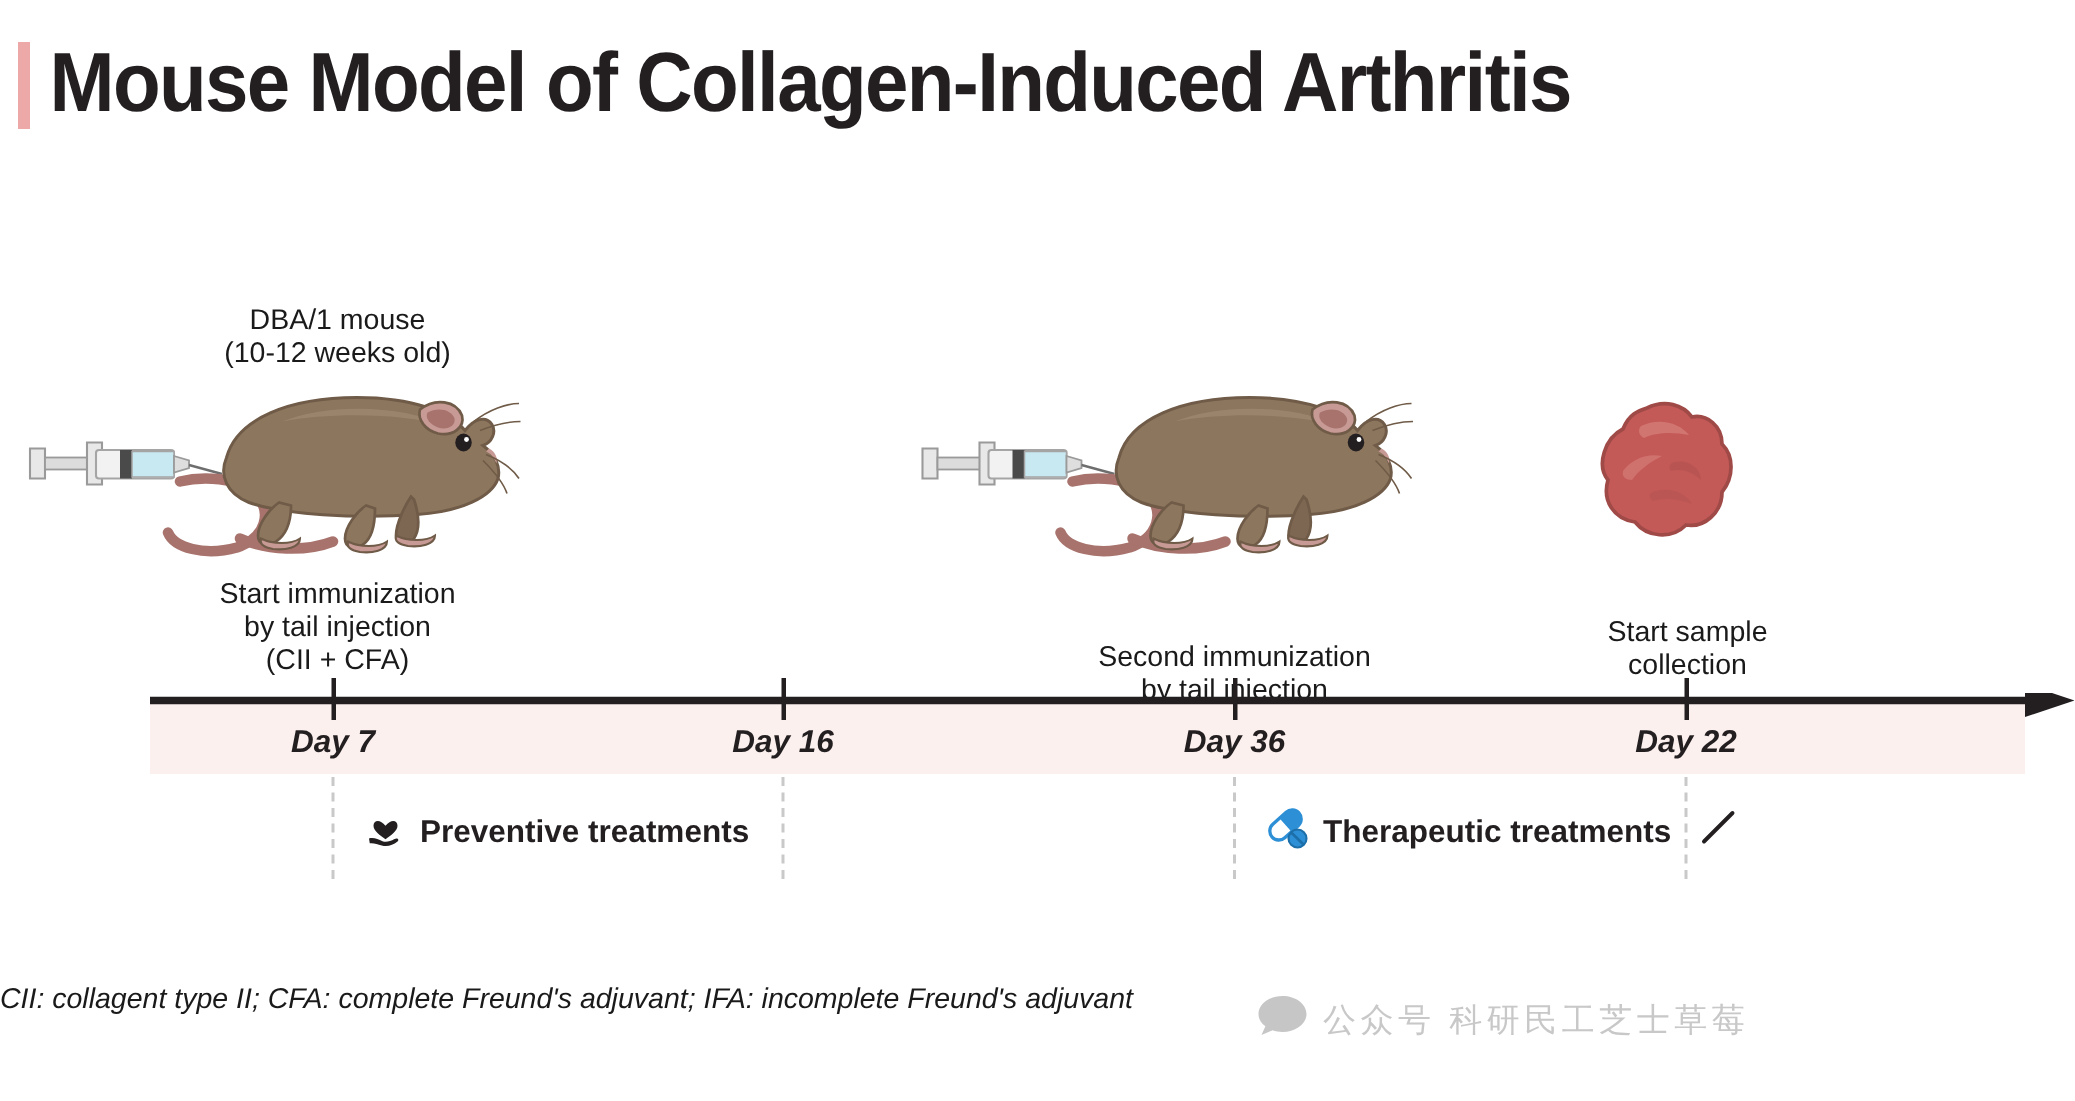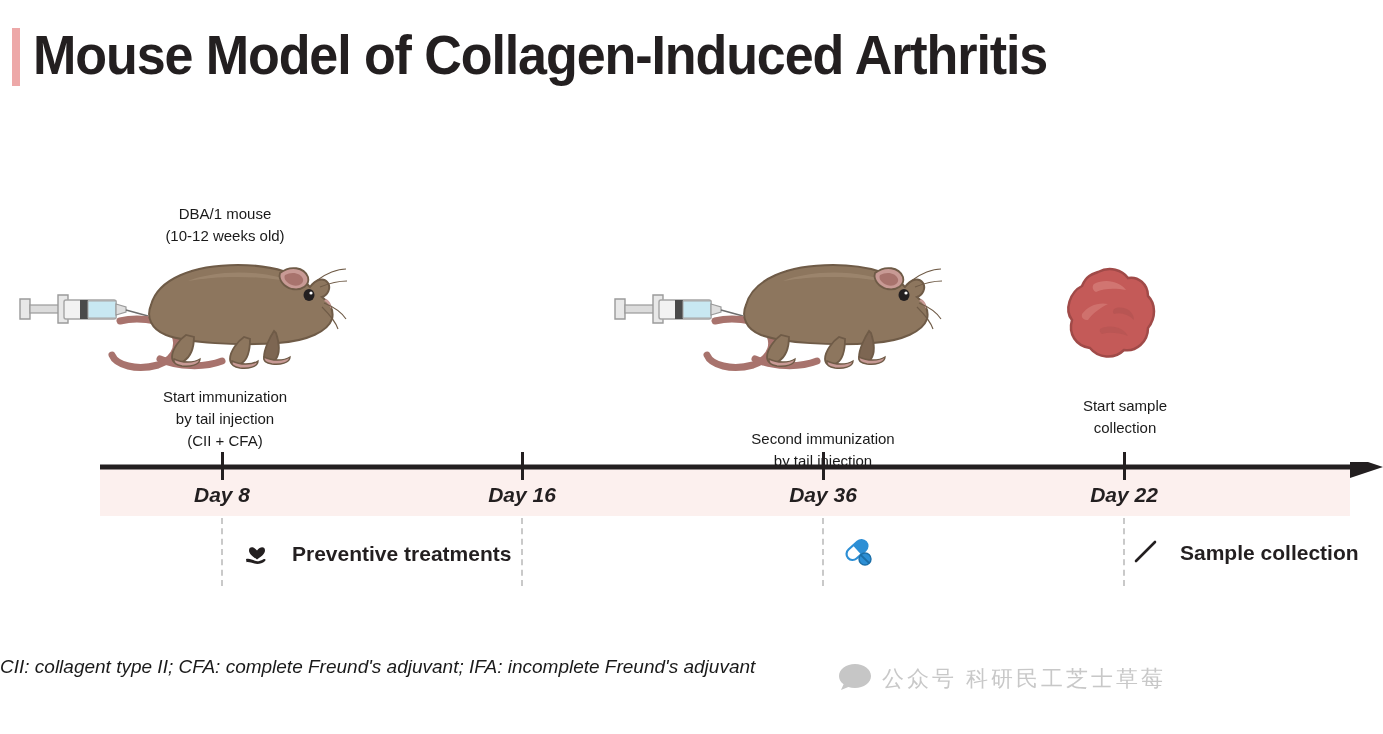--- a/index.html
+++ b/index.html
@@ -35,31 +35,31 @@
     letter-spacing: -1.2px;
     color: #231f20;
     white-space: nowrap;
     transform: scaleX(0.93);
     transform-origin: left center;
   }
 
   
   .caption {
     position: absolute;
-    font-size: 15px;
+    font-size: 19px;
     line-height: 22px;
     text-align: center;
     color: #1a1a1a;
     white-space: pre-line;
   }
 
   #mouse-label-caption { left: 90px;  top: 203px; width: 270px; }
   #first-immunization-caption  { left: 85px;  top: 386px; width: 280px; }
   #second-immunization-caption { left: 683px; top: 394px; width: 280px; margin-top: 34px; }
-  #sample-collection-caption   { left: 1040px; top: 395px; width: 170px; }
+  #sample-collection-caption   { left: 1040px; top: 411px; width: 170px; }
 
   
   .mouse-group { position: absolute; }
   #mouse-group-1 { left: 8px;   top: 255px; }
   #mouse-group-2 { left: 603px; top: 255px; }
 
   #tissue-sample { position: absolute; left: 1058px; top: 262px; }
 
   
   #timeline-band {
@@ -100,21 +100,21 @@
     width: 0;
     height: 68px;
     border-left: 2px dashed #c9c9c9;
   }
 
   
   .legend-item {
     position: absolute;
     display: flex;
     align-items: center;
-    gap: 21px;
+    gap: 9px;
     white-space: nowrap;
   }
   .legend-label {
     font-family: "Liberation Sans Narrow", "Liberation Sans", sans-serif;
     font-size: 21px;
     font-weight: bold;
     color: #231f20;
   }
   #legend-preventive  { left: 243px;  top: 538px; }
   #legend-therapeutic { left: 843px;  top: 538px; }
@@ -264,21 +264,21 @@
 <svg id="timeline-axis" xmlns="http://www.w3.org/2000/svg">
   <line x1="0" y1="5" x2="1255" y2="5" stroke="#231f20" stroke-width="5"></line>
   <path d="M1250 -6 L1283 5 L1250 16 Z" fill="#231f20"></path>
 </svg>
 
 <div class="day-tick" style="left:221px"></div>
 <div class="day-tick" style="left:521px"></div>
 <div class="day-tick" style="left:822px"></div>
 <div class="day-tick" style="left:1123px"></div>
 
-<div class="day-label" style="left:222px">Day 8</div>
+<div class="day-label" style="left:222px">Day 7</div>
 <div class="day-label" style="left:522px">Day 16</div>
 <div class="day-label" style="left:823px">Day 36</div>
 <div class="day-label" style="left:1124px">Day 22</div>
 
 <div class="guide-line" style="left:221px"></div>
 <div class="guide-line" style="left:521px"></div>
 <div class="guide-line" style="left:822px"></div>
 <div class="guide-line" style="left:1123px"></div>
 
 <div class="legend-item" id="legend-preventive">
@@ -296,29 +296,29 @@
   <span>
     <svg width="30" height="28" viewBox="0 0 30 28" xmlns="http://www.w3.org/2000/svg">
       <g transform="rotate(-42 14 12)">
         <rect x="2" y="6" width="24" height="12" rx="6" fill="#ffffff" stroke="#2d8fd5" stroke-width="2.2"></rect>
         <path d="M14 6 L20 6 A6 6 0 0 1 26 12 A6 6 0 0 1 20 18 L14 18 Z" fill="#2d8fd5"></path>
       </g>
       <circle cx="22" cy="21" r="6" fill="#2d8fd5" stroke="#1c6fa8" stroke-width="1.4"></circle>
       <path d="M17.8 17 L26.2 25.2" stroke="#1c6fa8" stroke-width="1.8"></path>
     </svg>
   </span>
+  <span class="legend-label">Therapeutic treatments</span>
 </div>
 
 <div class="legend-item" id="legend-sample">
   <span>
     <svg width="26" height="26" viewBox="0 0 26 26" xmlns="http://www.w3.org/2000/svg">
       <line x1="3" y1="23" x2="22" y2="4" stroke="#231f20" stroke-width="2.6" stroke-linecap="round"></line>
     </svg>
   </span>
-  <span class="legend-label">Sample collection</span>
 </div>
 
 <div id="footnote">CII: collagent type II; CFA: complete Freund's adjuvant; IFA: incomplete Freund's adjuvant</div>
 
 <div id="watermark">
   <span>
     <svg width="34" height="34" viewBox="0 0 34 34" xmlns="http://www.w3.org/2000/svg">
       <path d="M17 4 C25.8 4 33 9.4 33 16 C33 22.6 25.8 28 17 28 C14.6 28 12.3 27.6 10.3 26.9
                L3 30 L5.6 24.2 C2.4 22 1 19.1 1 16 C1 9.4 8.2 4 17 4 Z" fill="#c6c6c6"></path>
     </svg>

